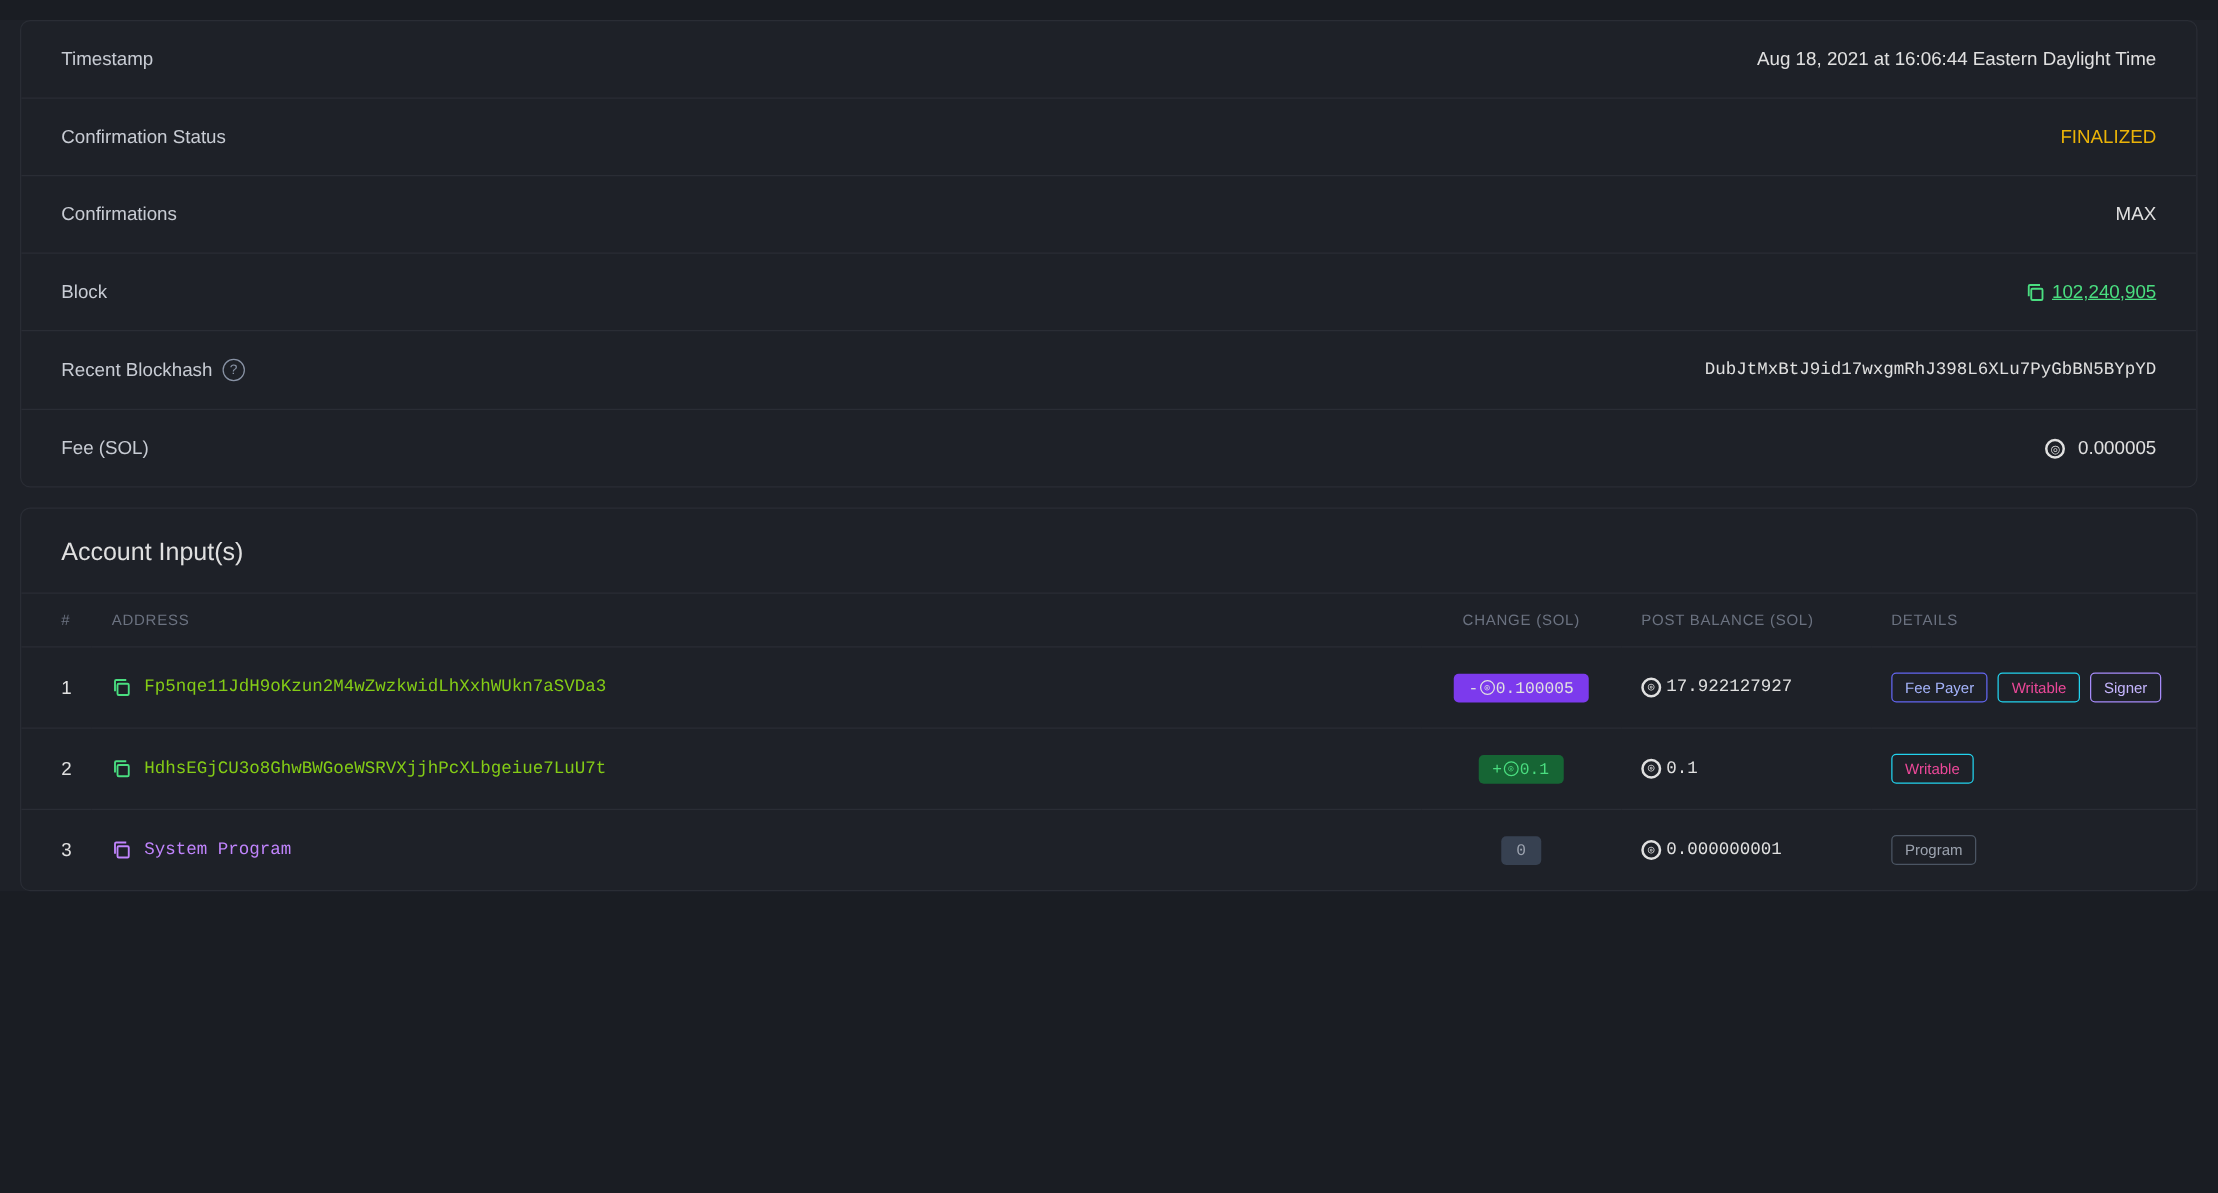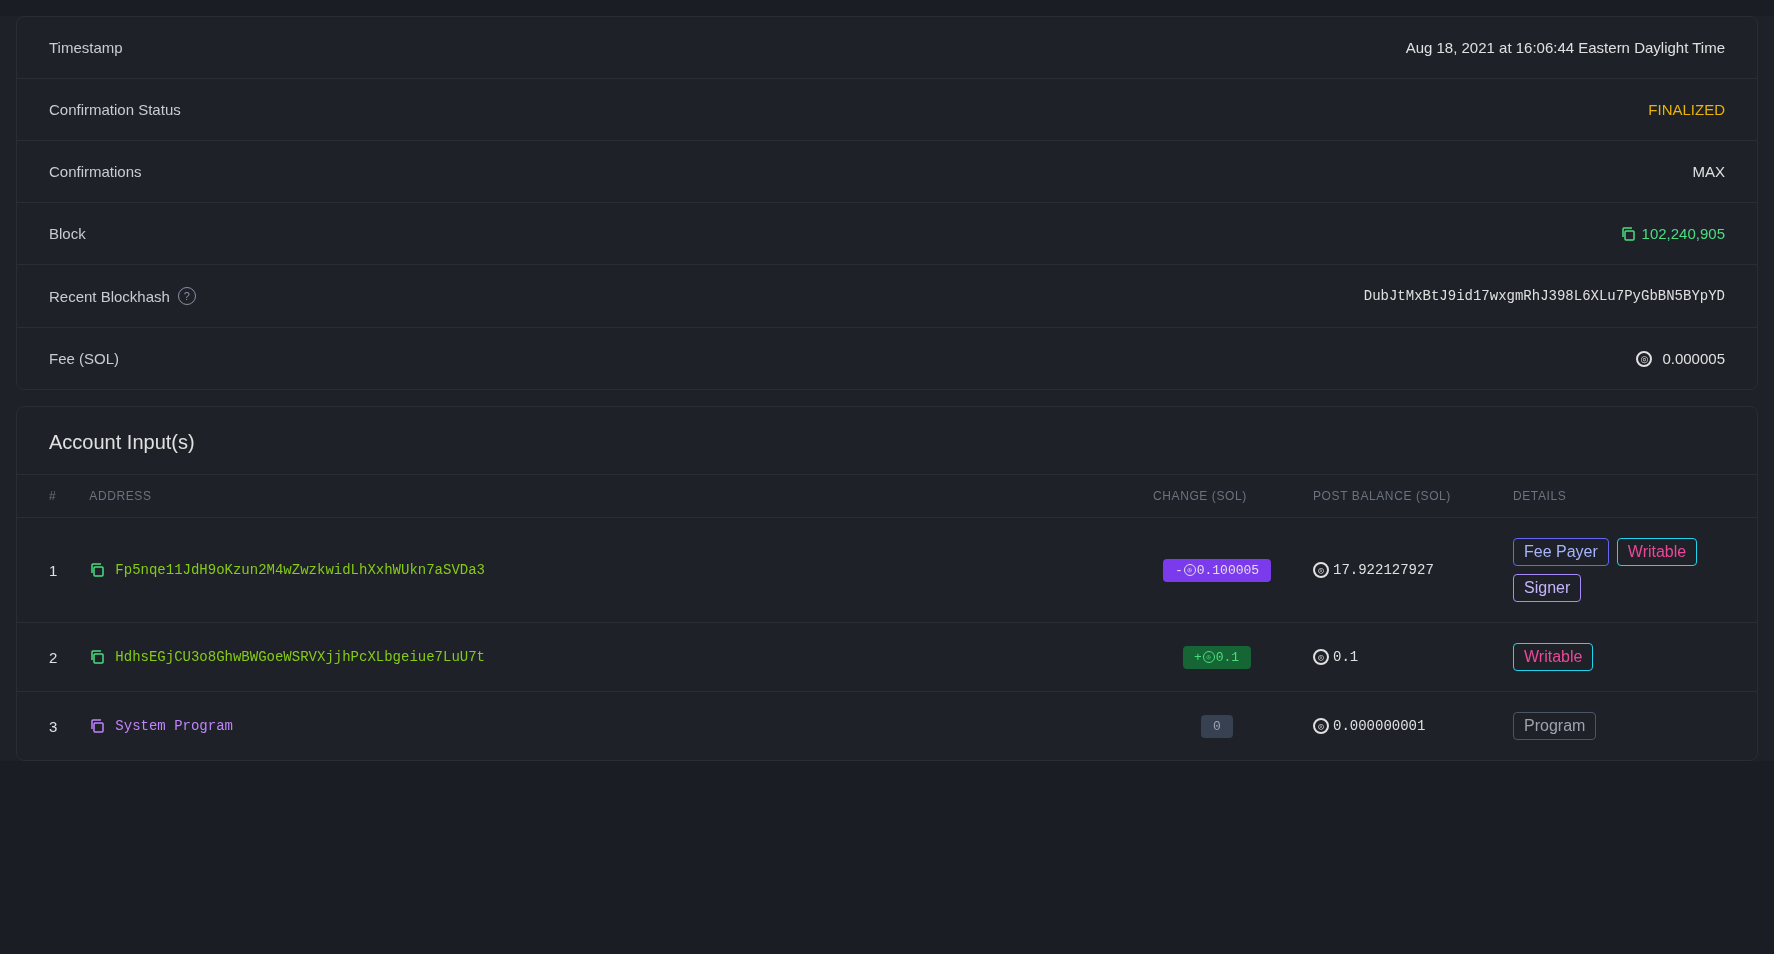--- a/index.html
+++ b/index.html
@@ -59,20 +59,21 @@
     .tx-value.green {
       color: #eab308;
     }
 
     .tx-value.block-link {
       color: #4ade80;
       cursor: pointer;
       display: flex;
       align-items: center;
       gap: 6px;
+      text-decoration: underline;
     }
 
     .sol-icon {
       display: inline-flex;
       align-items: center;
       justify-content: center;
       width: 16px;
       height: 16px;
       border-radius: 50%;
       border: 2px solid currentColor;
@@ -142,21 +143,21 @@
       font-family: sans-serif;
       letter-spacing: 0.05em;
       text-align: left;
     }
 
     .accounts-table th:first-child {
       padding-left: 32px;
       width: 50px;
     }
 
-    .accounts-table th.col-change { width: 160px; text-align: left; }
+    .accounts-table th.col-change { width: 160px; text-align: center; }
     .accounts-table th.col-post { width: 200px; }
     .accounts-table th.col-details { width: 260px; }
 
     .accounts-table tbody tr {
       border-bottom: 1px solid #2a2d35;
     }
 
     .accounts-table tbody tr:last-child {
       border-bottom: none;
     }
@@ -229,21 +230,21 @@
 
     .details-cell {
       display: flex;
       gap: 8px;
       flex-wrap: wrap;
     }
 
     .detail-badge {
       padding: 4px 10px;
       border-radius: 4px;
-      font-size: 16px;
+      font-size: 12px;
       font-weight: 500;
       font-family: sans-serif;
     }
 
     .badge-fee-payer {
       border: 1px solid #6366f1;
       color: #a5b4fc;
       background: transparent;
     }
 

